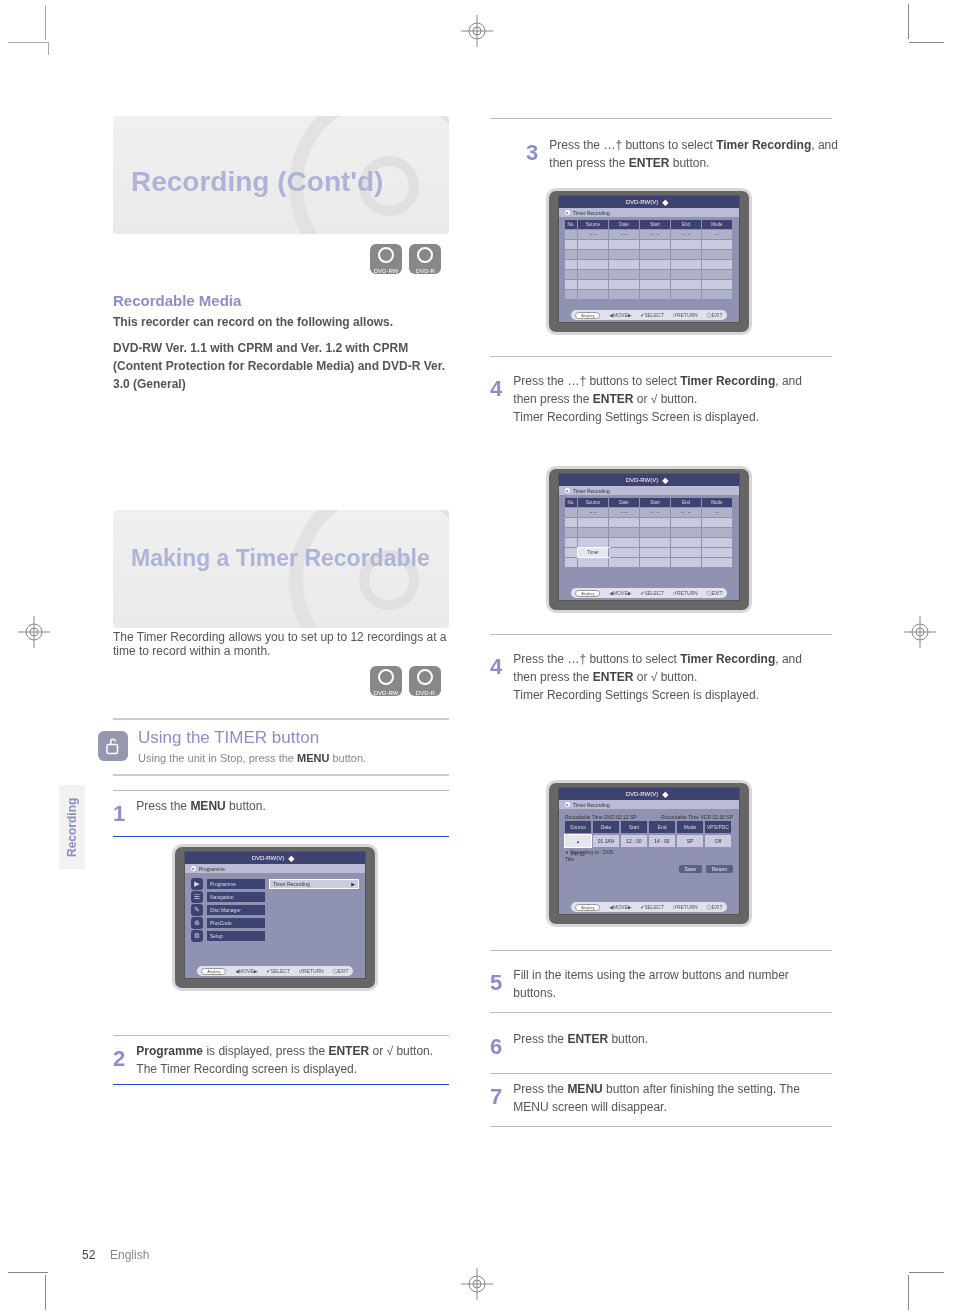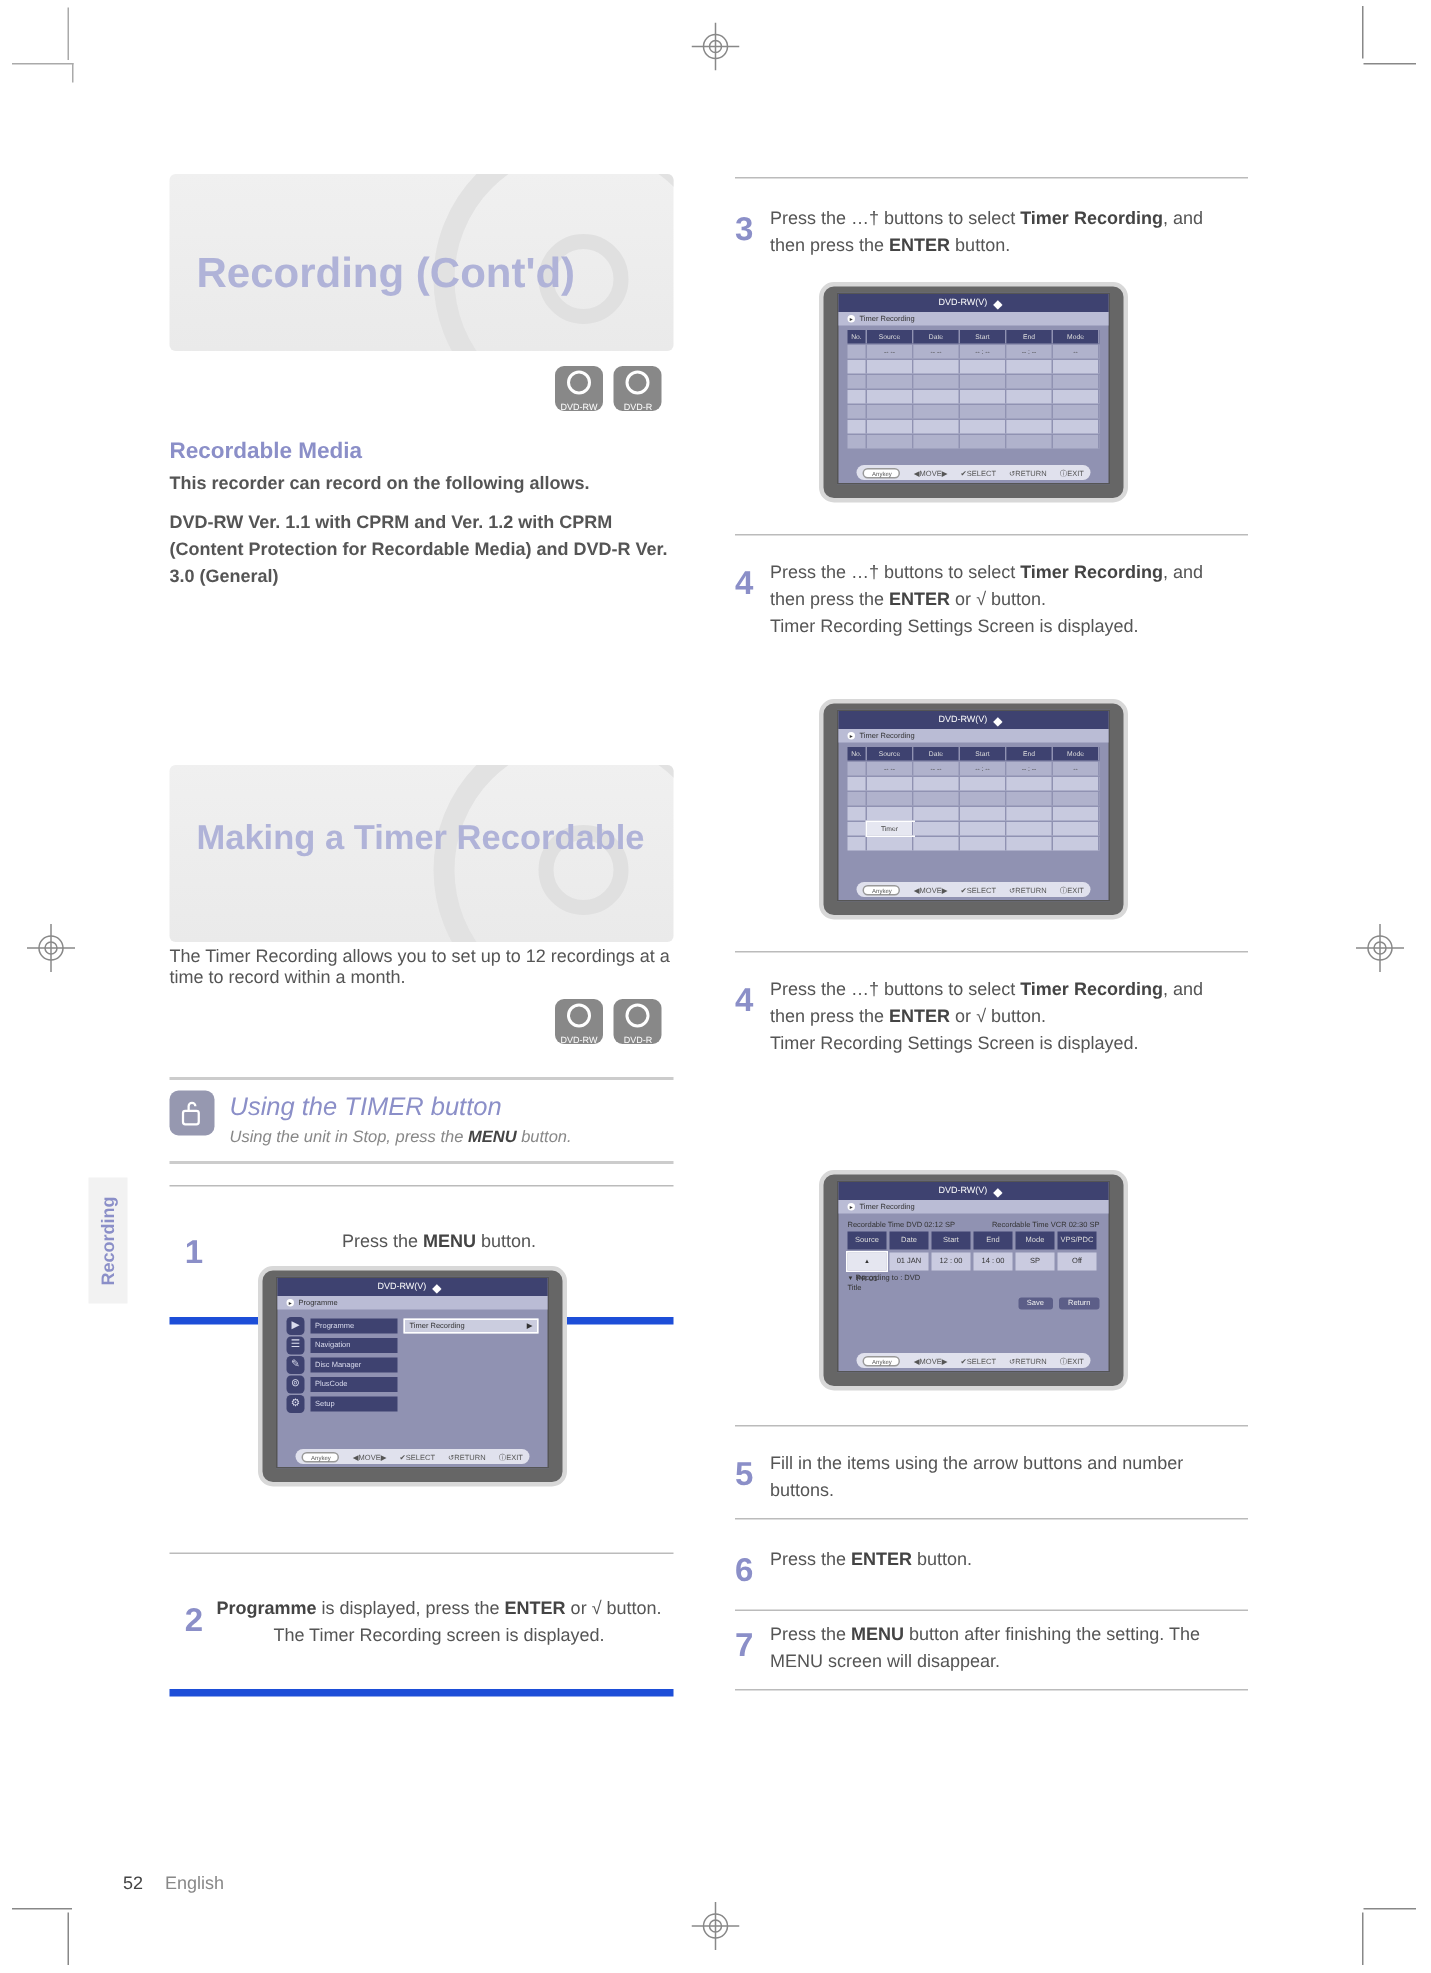--- a/index.html
+++ b/index.html
@@ -186,24 +186,23 @@
   }
   .heading-text {
     color: #8b8fc8;
     font-size: 16px;
     line-height: 1.3;
   }
   .step {
     position: absolute;
     left: 113px;
     width: 336px;
-    border-bottom: 5px solid #1d4ed8;
-    padding: 27px 0;
+    border-bottom: 1px solid #1d4ed8;
+    padding: 6px 0;
     line-height: 1.5;
-    text-align: center;
   }
   .rstep {
     position: absolute;
     left: 490px;
     width: 342px;
     border-bottom: 1px solid #bbb;
     padding: 10px 0;
     line-height: 1.5;
   }
   .step-num, .rstep-num {
@@ -515,21 +514,21 @@
   <div class="disc"></div>
   <div class="banner-title" style="font-size:23px;top:35px">Making a Timer Recordable</div>
 </div>
 <div class="intro2">The Timer Recording allows you to set up to 12 recordings at a time to record within a month.</div>
 <div class="disc-badges two">
   <span class="badge"><span class="ring"></span><br><span>DVD-RW</span></span>
   <span class="badge"><span class="ring"></span><br><span>DVD-R</span></span>
 </div>
 
 <div style="position:absolute;top:718px;left:113px;width:336px;border-top:2px solid #ccc;"></div>
-<div style="position:absolute;top:727px;left:113px;width:336px;display:flex;gap:10px;align-items:flex-start;font-style:italic;">
+<div style="position:absolute;top:727px;left:98px;width:336px;display:flex;gap:10px;align-items:center;">
   <div class="finger-icon">
     <svg width="18" height="18" viewBox="0 0 24 24" fill="none" stroke="#fff" stroke-width="2">
         <rect x="4" y="10" width="14" height="12" rx="2"></rect>
         <path d="M9 10V6a3 3 0 0 1 6 0"></path>
       </svg>
   </div>
   <div class="heading-text">
     <div style="font-size:17px">Using the TIMER button</div>
     <div style="font-size:11px;color:#888;margin-top:2px">
       <span>Using the unit in Stop, press the </span><span class="bold">MENU</span><span> button.</span>
@@ -593,21 +592,21 @@
   <span class="step-num">2</span>
   <span class="step-body">
     <span class="bold">Programme</span><span> is displayed, press the </span><span class="bold">ENTER</span><span> or </span>
     <span class="tri">√</span><span> button.</span><br>
     The Timer Recording screen is displayed.
   </span>
 </div>
 
 <div class="r-divider" style="top:118px;"></div>
 
-<div class="rstep" style="top:126px;border:none;">
+<div class="rstep" style="top:126px;border:none;margin-left:36px;">
   <span class="rstep-num">3</span>
   <span class="rstep-body">
     <span>Press the </span><span class="tri">…†</span><span> buttons to select </span>
     <span class="bold">Timer Recording</span><span>, and then press the </span>
     <span class="bold">ENTER</span><span> button.</span>
   </span>
 </div>
 
 <div class="tv" style="top:188px;left:546px;">
   <div class="tv-inner">

